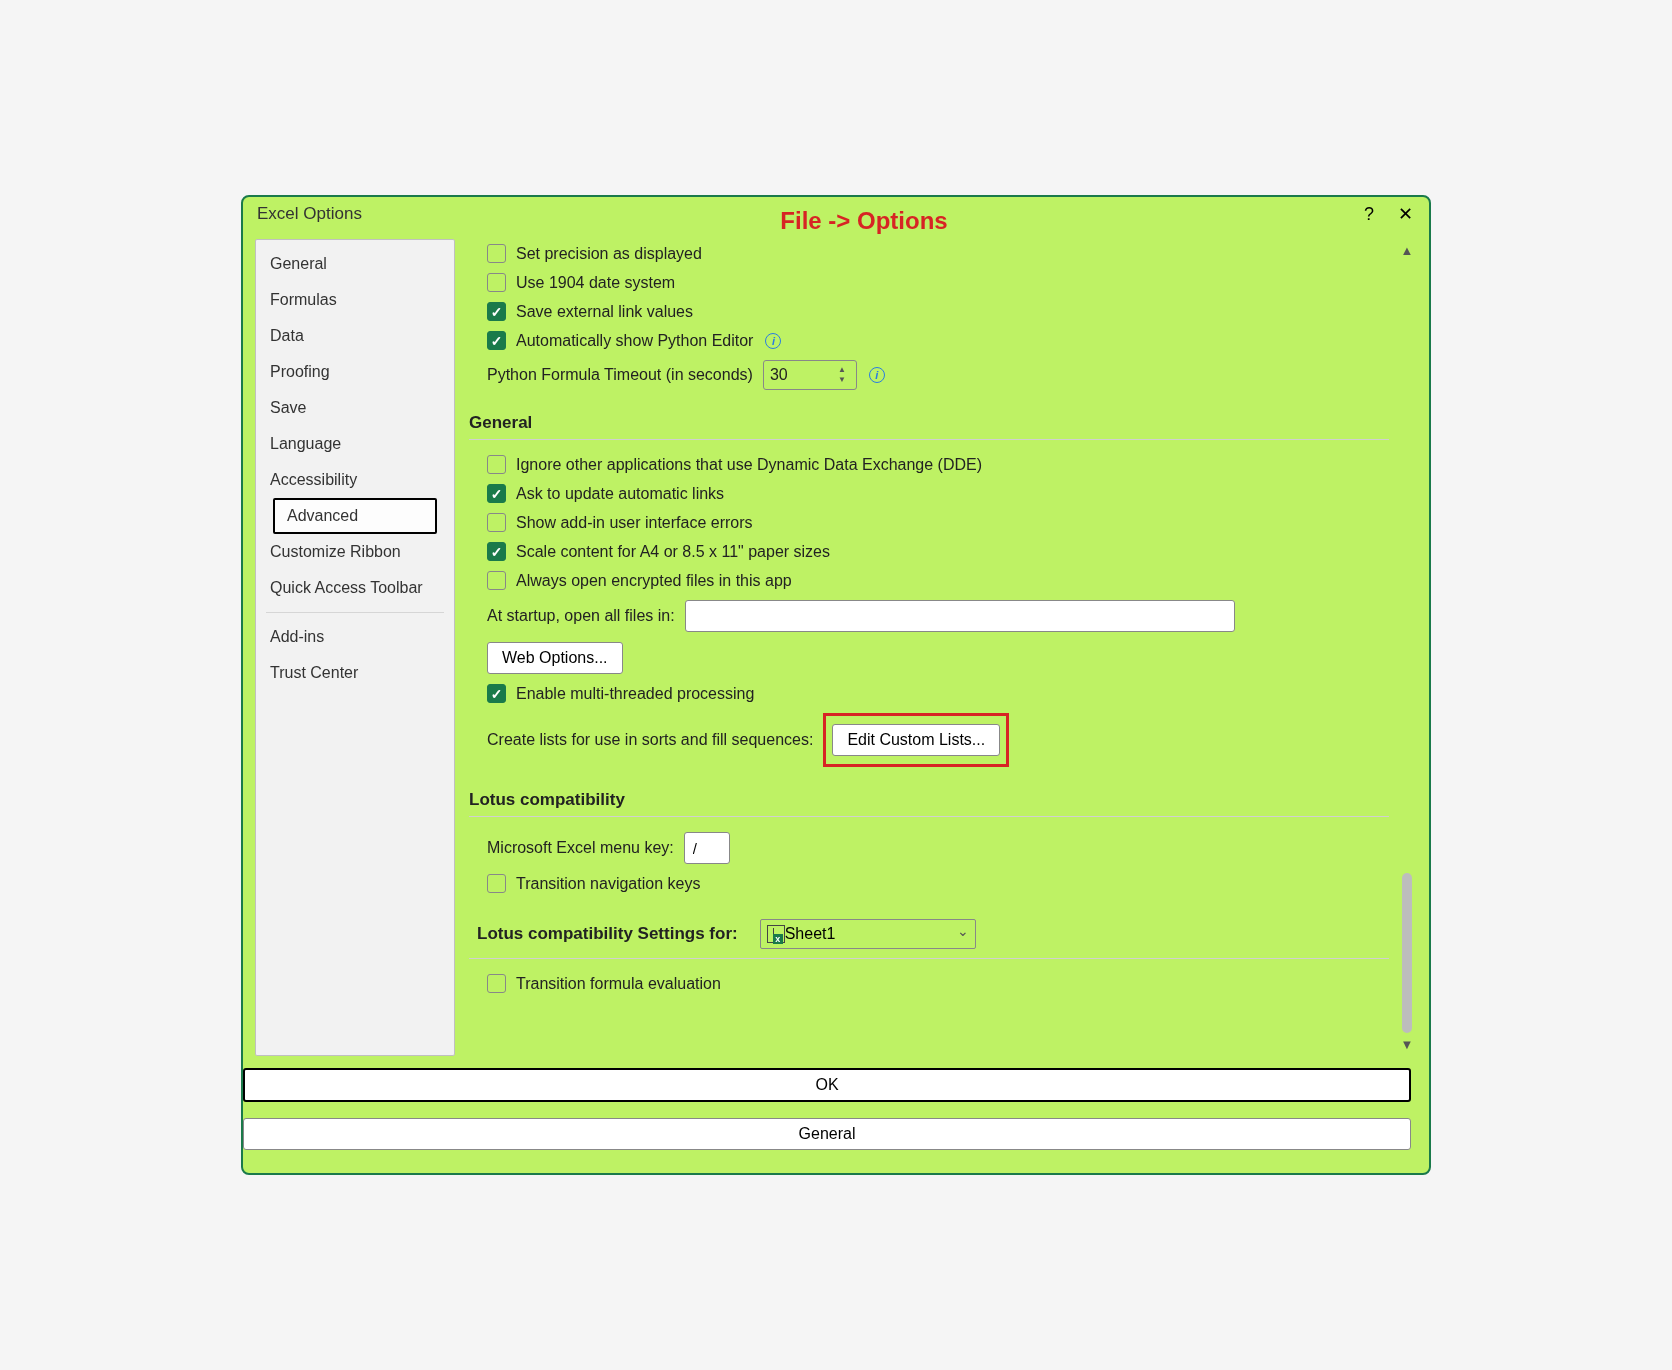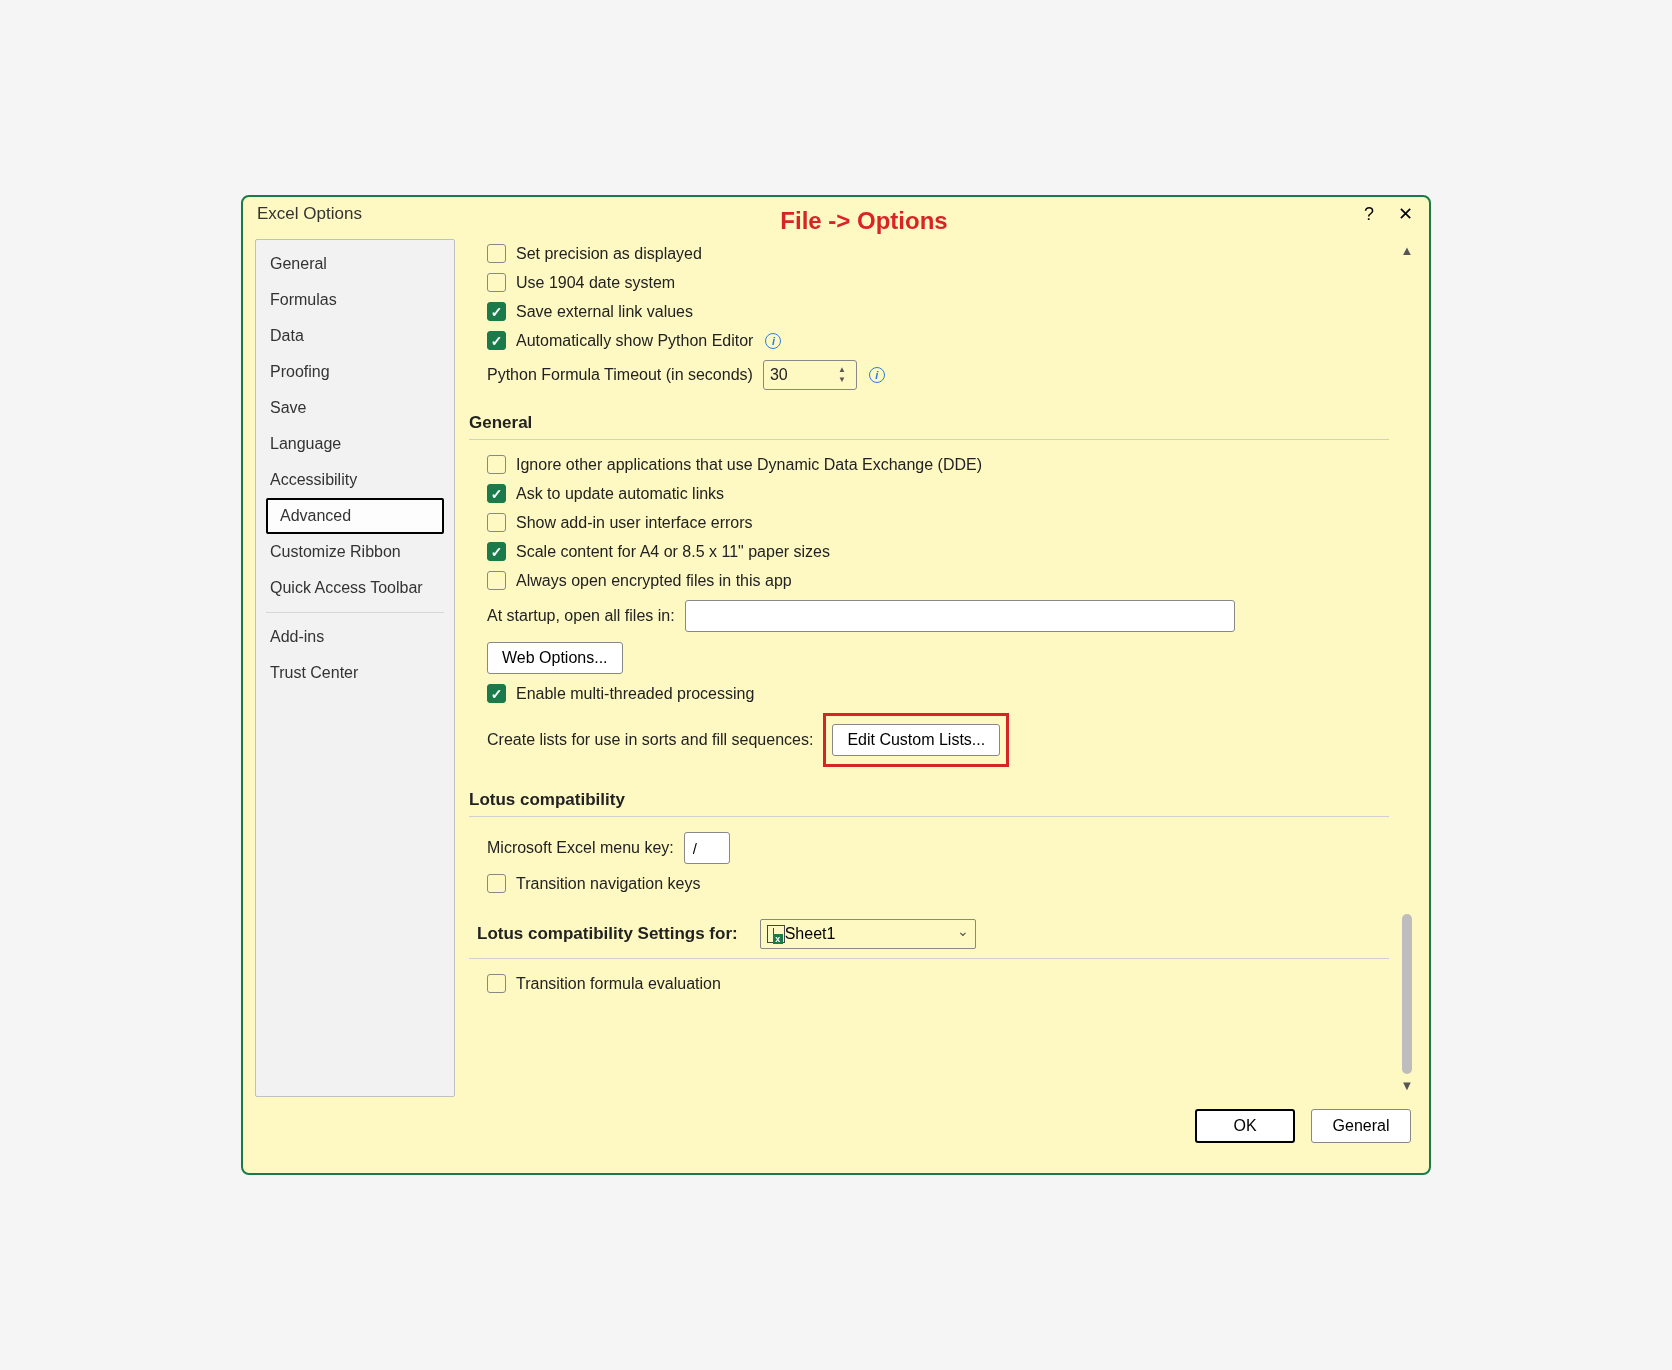--- a/index.html
+++ b/index.html
@@ -9,21 +9,21 @@
     font-family: "Segoe UI", Arial, sans-serif;
     background: #f5f5f5;
     display: flex;
     justify-content: center;
     align-items: center;
     min-height: 100vh;
   }
   .dialog {
     width: 1190px;
     height: 980px;
-    background: #fef9c3;
+    background: #bef264;
     border: 2px solid #1a7a4a;
     border-radius: 8px;
     display: flex;
     flex-direction: column;
     position: relative;
     overflow: hidden;
   }
   .titlebar {
     display: flex;
     align-items: center;
@@ -71,21 +71,21 @@
   .sidebar-item {
     padding: 9px 14px;
     font-size: 16px;
     color: #333;
     cursor: pointer;
   }
   .sidebar-item.selected {
     background: #fdfdfd;
     border: 2px solid #000;
     border-radius: 2px;
-    margin: 0 10px;
+    margin: 0 17px;
     padding: 7px 12px;
     font-weight: 400;
   }
   .sidebar-sep {
     height: 1px;
     background: #d6d6d6;
     margin: 6px 10px;
   }
   .content-wrap {
     flex: 1;
@@ -266,21 +266,22 @@
     color: #fff;
     background: #1a7a4a;
     width: 10px; height: 10px;
     line-height: 10px;
     text-align: center;
   }
   .footer {
     display: flex;
     justify-content: flex-end;
     gap: 16px;
-    padding: 12px 18px 30px 0;
+    padding: 12px 18px 23px 0;
+    flex-direction: column;
   }
   .footer .btn {
     min-width: 100px;
     text-align: center;
   }
   .footer .btn.primary {
     border: 2px solid #000;
   }
 </style>
 </head>

